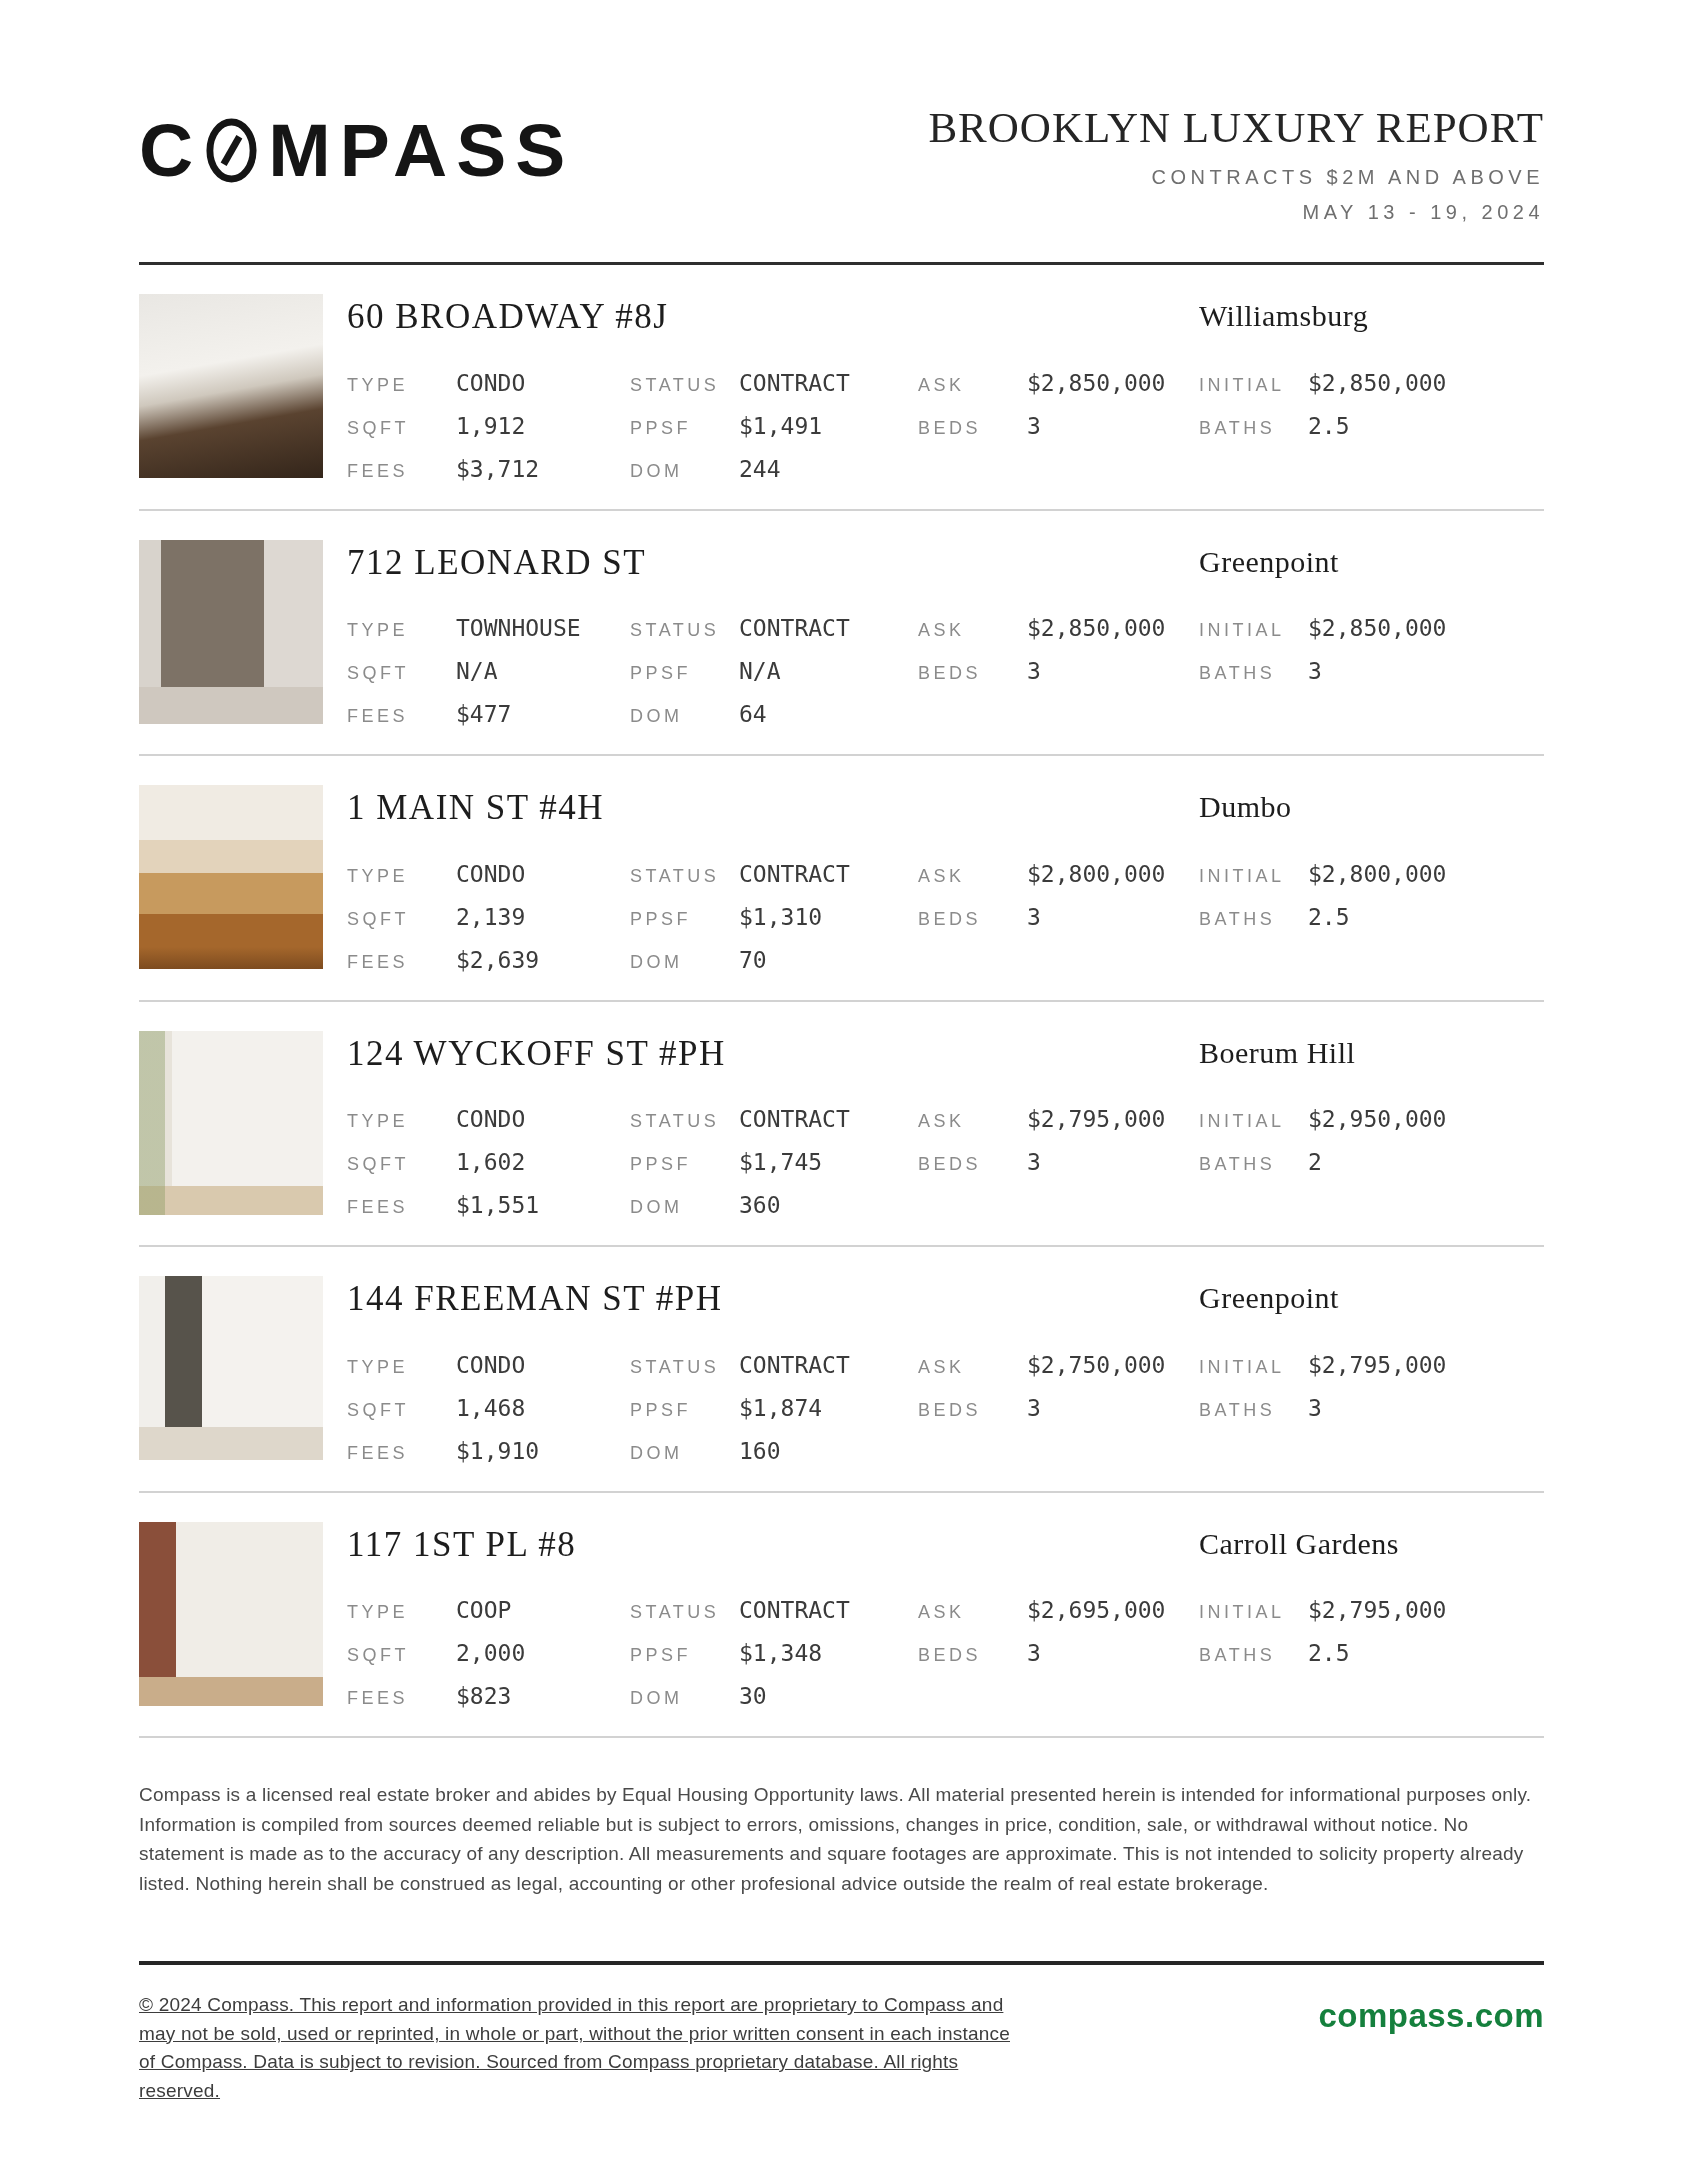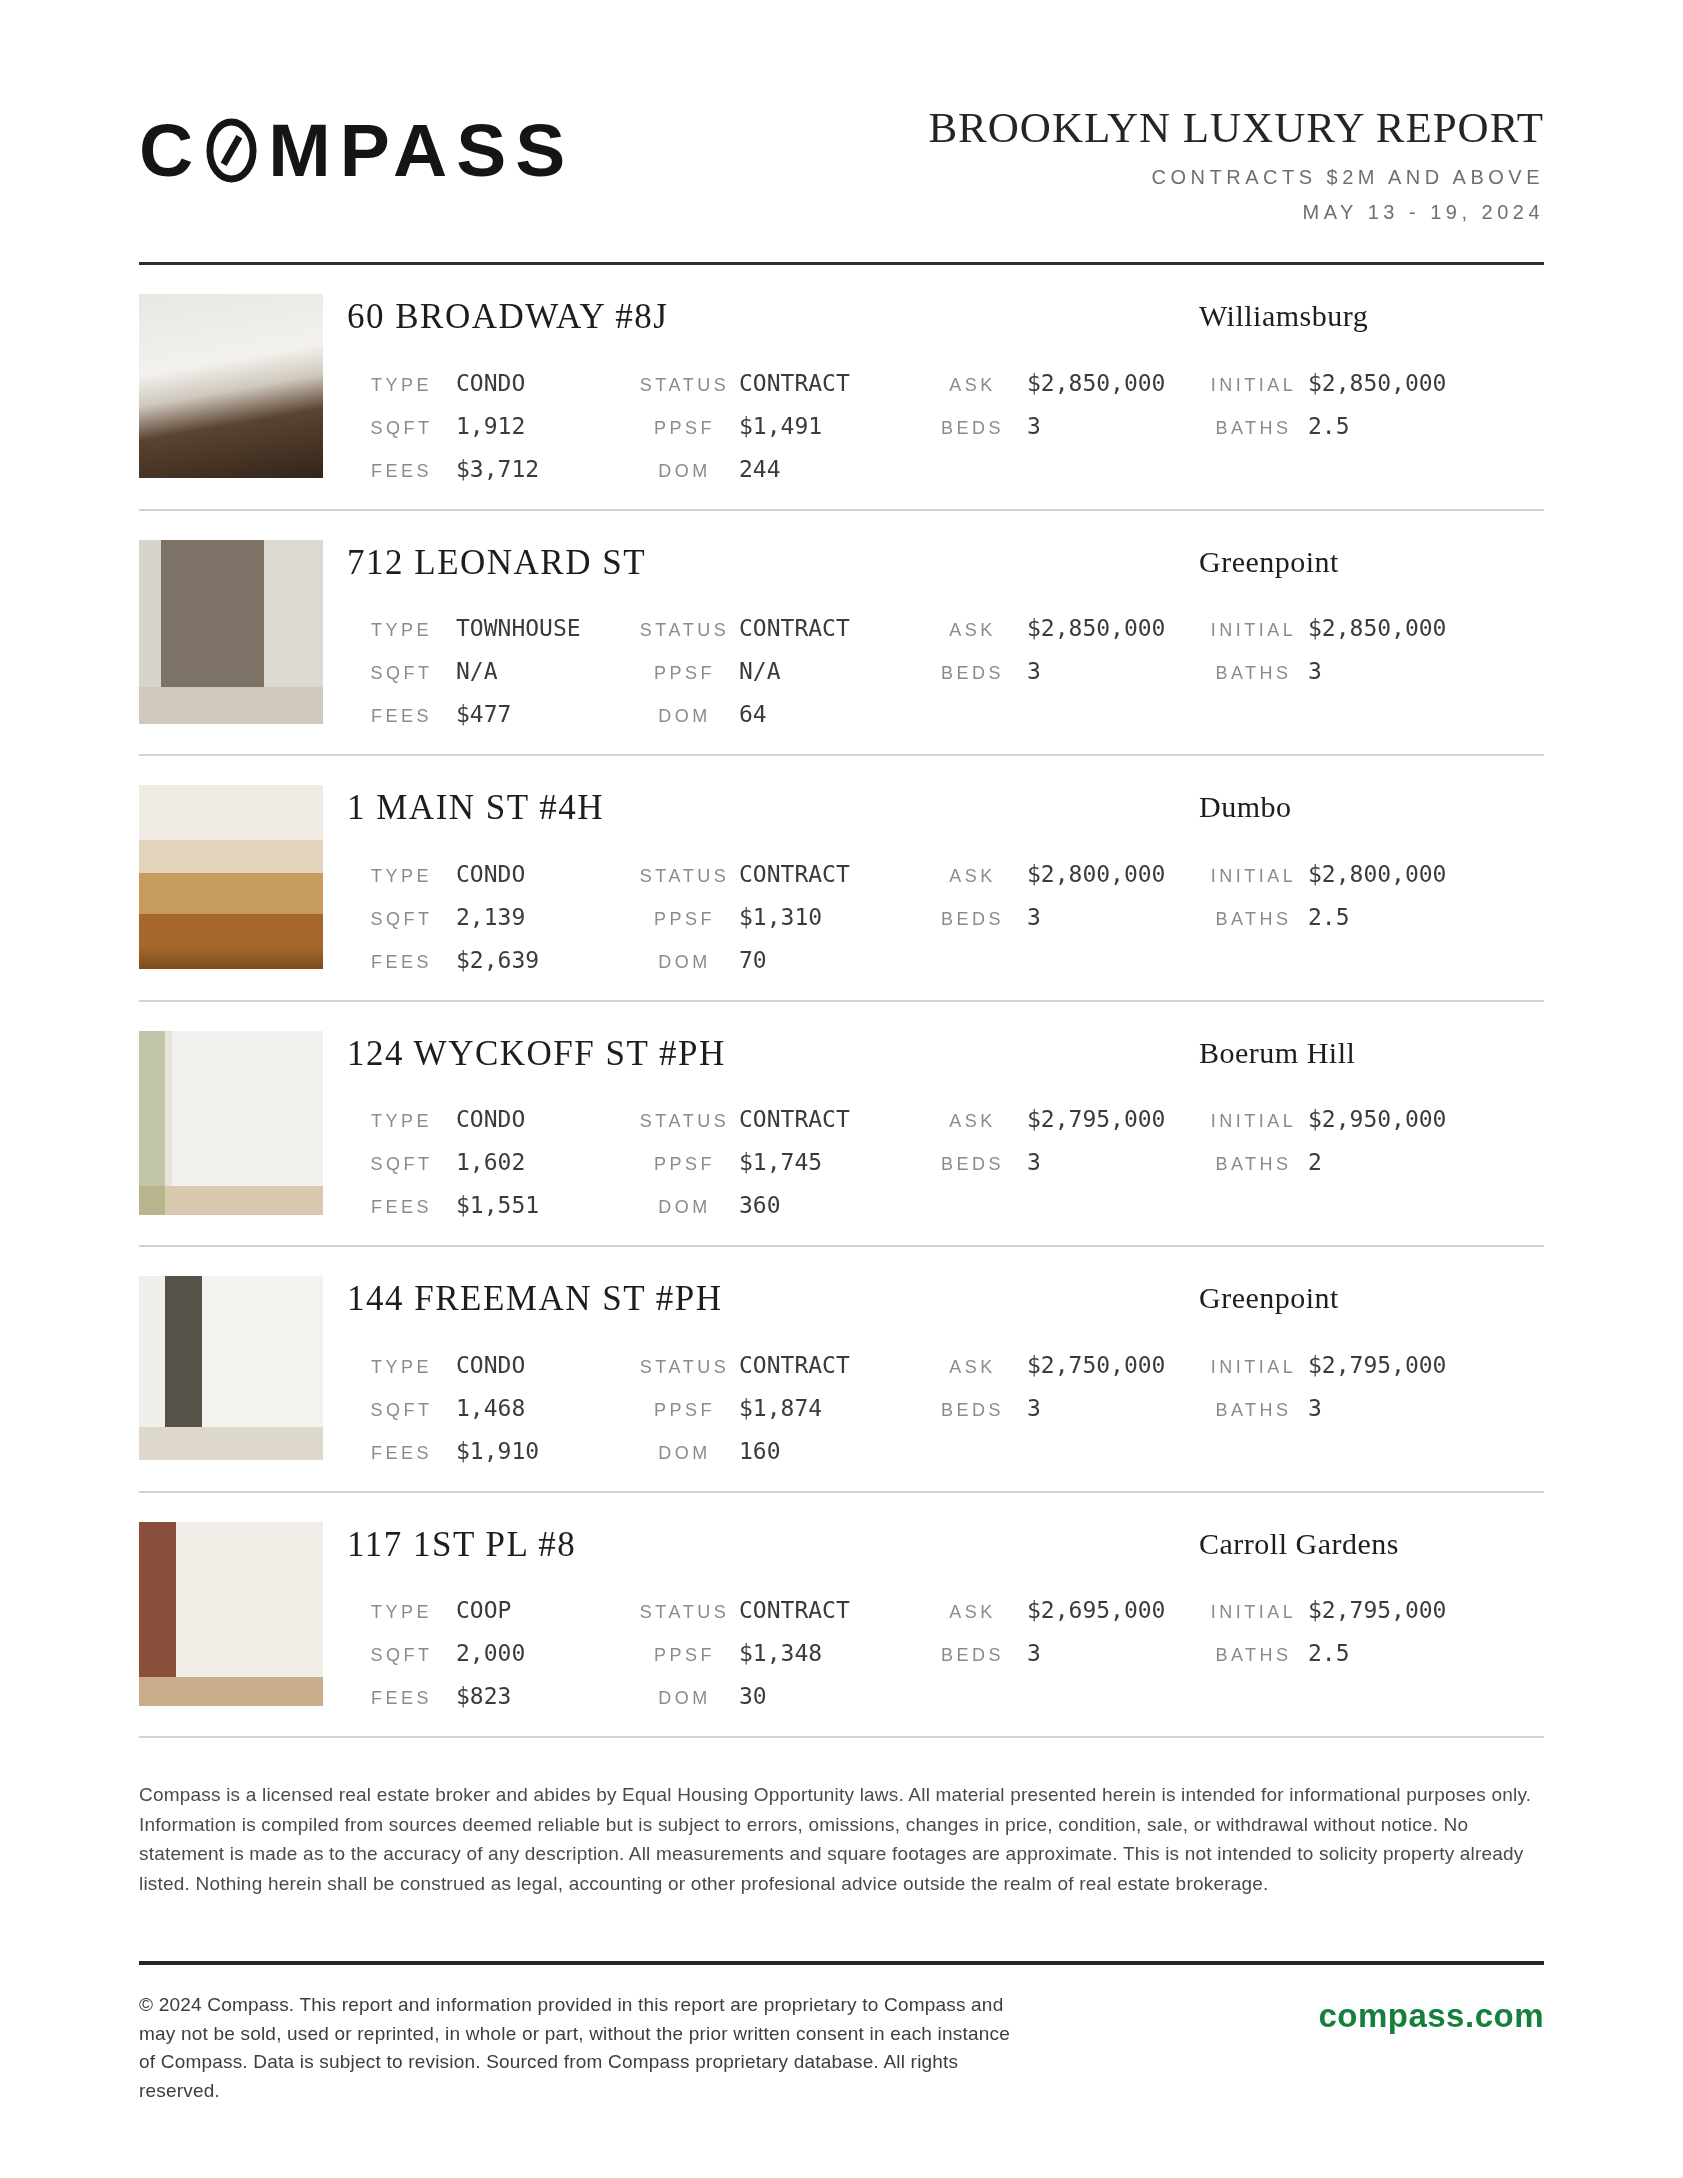--- a/index.html
+++ b/index.html
@@ -38,30 +38,30 @@
                        linear-gradient(90deg,#f1efeb 0 14%,#57534b 14% 34%,#f4f2ee 34% 100%); }
   .photo-6 { background:linear-gradient(0deg,#c9ad8a 0 16%,rgba(0,0,0,0) 16%),
                        linear-gradient(90deg,#8a4f3a 0 20%,#f0ede7 20% 100%); }
 
   .content { flex:1; display:grid; grid-template-columns:283px 288px 281px 1fr; padding-top:4px; }
   .address { grid-column:1 / 4; font-family:"Liberation Serif", serif; font-size:35px;
              font-weight:400; letter-spacing:1.5px; color:#1d1d1d; line-height:1.1; }
   .neighborhood { grid-column:4 / 5; font-family:"Liberation Serif", serif; font-size:30px;
                   font-weight:400; letter-spacing:0.5px; color:#1d1d1d; line-height:1.2; }
   .col { grid-row:2; margin-top:33px; }
-  .pair { display:flex; align-items:baseline; margin-bottom:17px;text-align:center; }
+  .pair { display:flex; align-items:baseline; margin-bottom:17px; }
   .pair:last-child { margin-bottom:0; }
   .lbl { width:109px; flex:none; font-size:18px; letter-spacing:3.5px; color:#8b8b8b; }
   .val { font-family:"DejaVu Sans Mono", monospace; font-size:23px; color:#3b3b3b; letter-spacing:0px; }
 
   
   .disclaimer { margin-top:42px; font-size:19px; line-height:1.55; color:#4a4a4a; letter-spacing:0.2px; }
   .rule-dark-bottom { border:none; border-top:4px solid #262626; margin-top:63px; }
   .footer-row { display:flex; justify-content:space-between; align-items:flex-start; padding-top:26px; }
-  .copyright { width:891px; font-size:19px; line-height:1.5; color:#3d3d3d; letter-spacing:0.2px; }
+  .copyright { width:891px; font-size:19px; line-height:1.5; color:#3d3d3d; letter-spacing:0.2px;text-decoration:underline; }
   .website { font-family:Liberation Sans, sans-serif; font-size:33px; font-weight:700;
              color:#15803d; letter-spacing:0.5px; padding-top:6px; }
 </style>
 </head>
 <body>
 
 <div class="page">
 
   <div class="header">
     <div class="logo">

